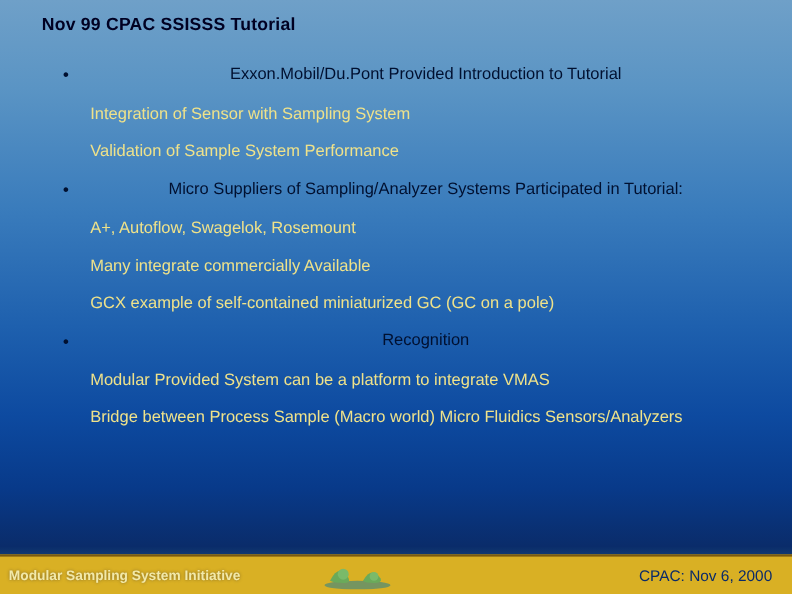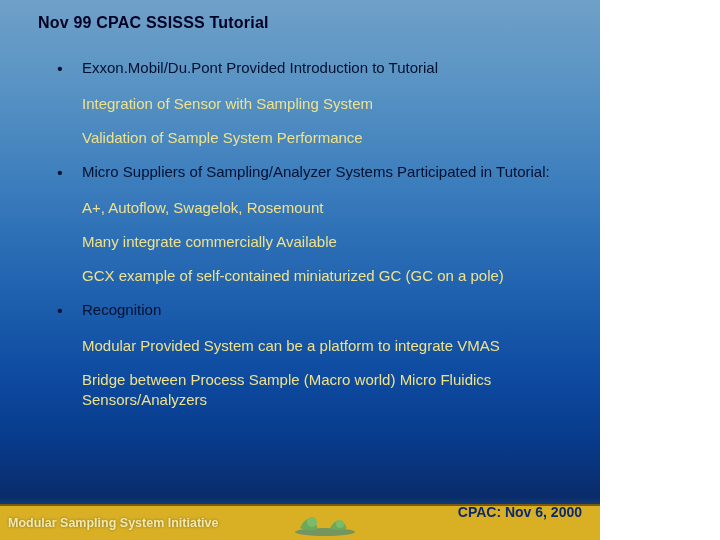--- a/index.html
+++ b/index.html
@@ -4,21 +4,21 @@
 <style>
   html, body {
     margin: 0;
     padding: 0;
     width: 720px;
     height: 540px;
     overflow: hidden;
     font-family: Verdana, Arial, sans-serif;
   }
   .slide {
-    width: 600px;
+    width: 720px;
     height: 540px;
     position: relative;
     background: linear-gradient(to bottom,
       #6fa0c8 0%,
       #5a94c4 15%,
       #3a7cbc 35%,
       #1e60ae 55%,
       #0d4aa0 70%,
       #083a8a 82%,
       #0a2c6a 92%,
@@ -55,20 +55,21 @@
     text-align: center;
   }
   .text-col {
     flex: 1;
     font-size: 15px;
     line-height: 20px;
     color: #efe28a;
   }
   .text-col.lead {
     color: #001030;
+    text-align: center;
   }
   .footer {
     position: absolute;
     left: 0;
     right: 0;
     bottom: 0;
     height: 34px;
     background: #d9b024;
     border-top: 2px solid #7a5a10;
     display: flex;
@@ -80,24 +81,24 @@
     font-weight: bold;
     position: absolute;
     left: 8px;
     bottom: 10px;
     text-shadow: 0 0 3px rgba(0,0,50,.4);
     text-align: right;
   }
   .footer-right {
     position: absolute;
     right: 18px;
-    bottom: 20px;
+    bottom: 9px;
     color: #0a2a6a;
     font-size: 14px;
-    font-weight: bold;
+    font-weight: normal;
   }
   .footer-art {
     position: absolute;
     bottom: 4px;
     left: 290px;
     width: 70px;
     height: 34px;
   }
 </style>
 </head>

